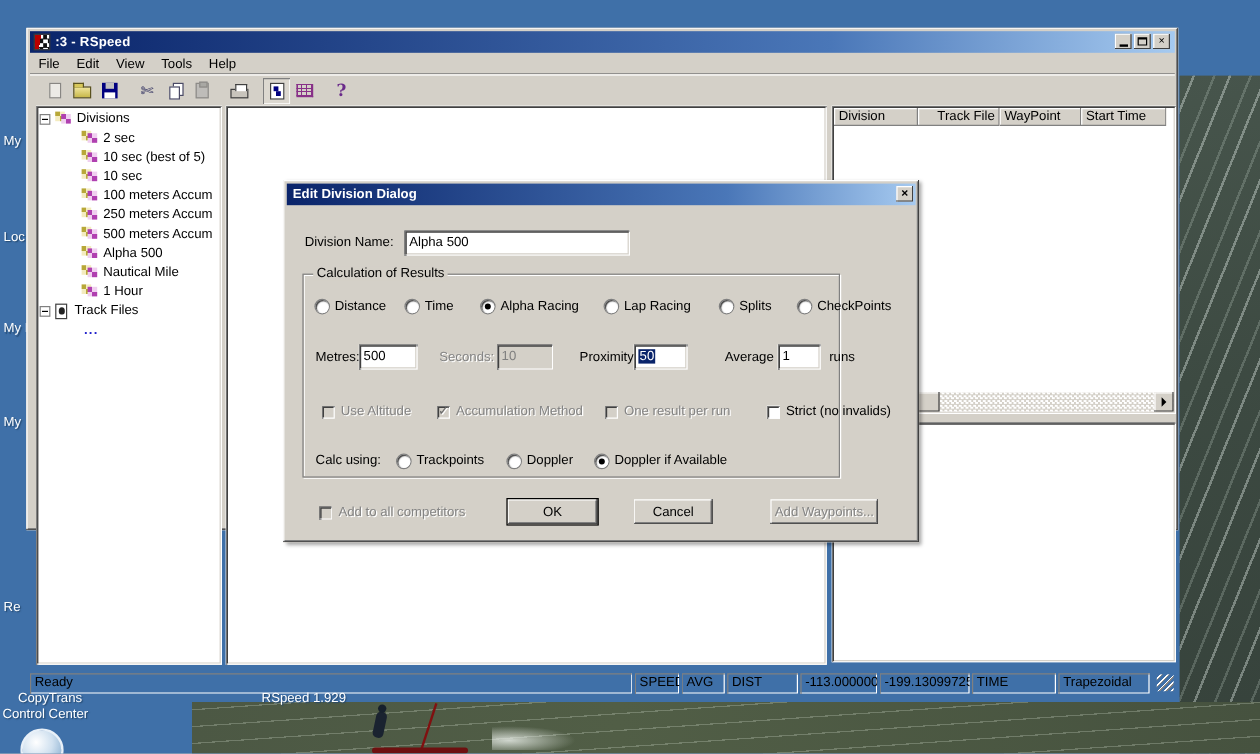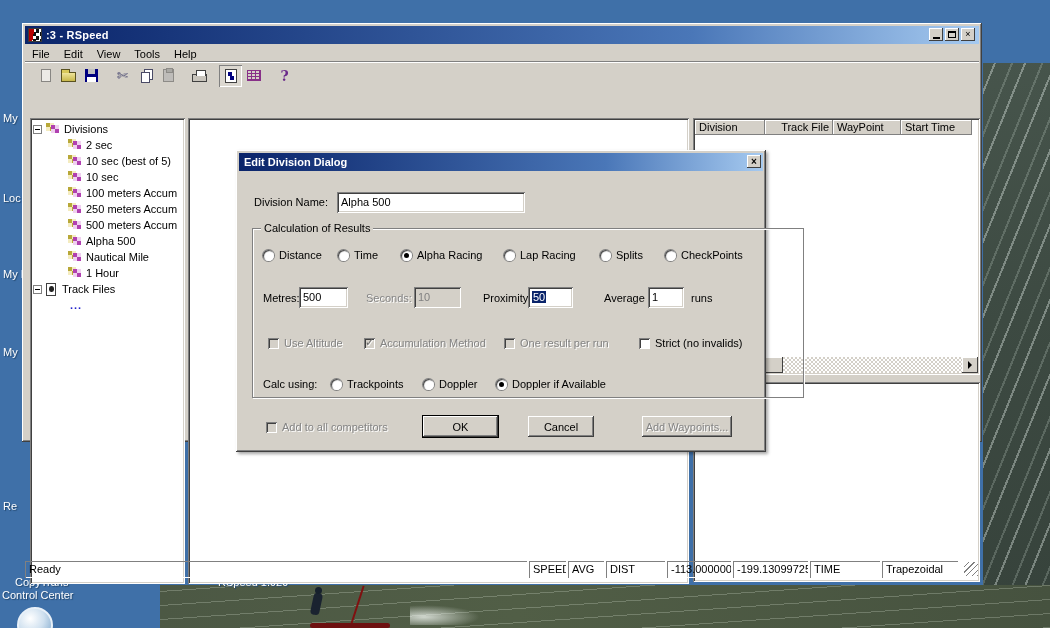--- a/index.html
+++ b/index.html
@@ -86,21 +86,21 @@
   .i-grid { width:14px; height:11px;
     background:
       repeating-linear-gradient(to right, #883088 0 1px, rgba(0,0,0,0) 1px 4px),
       repeating-linear-gradient(to bottom, #883088 0 1px, rgba(0,0,0,0) 1px 3px);
     border-right:1px solid #883088; border-bottom:1px solid #883088; }
   .i-help { color:#6a2a8a; font-weight:bold; font-size:14px; font-family:"DejaVu Serif", serif; }
   .i-cut  { color:#303060; font-size:13px; }
   .i-clip { width:11px; height:13px; background:#b0aca4; border:1px solid #55524c; position:relative; }
   .i-clip::before { content:""; position:absolute; left:2px; top:-2px; width:5px; height:3px; background:#8a8680; border:1px solid #55524c; }
   
-  .pane { position:absolute; background:#fff;margin-top:30px; }
+  .pane { position:absolute; background:#fff; }
   .tree-pane { left:8px; top:65px; width:155px; height:466px; overflow:hidden; }
   .center-pane { left:166px; top:65px; width:501px; height:466px; }
   .right-top-pane { left:671px; top:65px; width:287px; height:257px; }
   .right-bottom-pane { left:671px; top:329px; width:287px; height:200px; }
   .tree-row { position:absolute; height:16px; display:flex; align-items:center; white-space:nowrap; }
   .minus-box { width:9px; height:9px; border:1px solid #808080; background:#fff; position:relative; margin-right:4px; flex:0 0 auto; }
   .minus-box::before { content:""; position:absolute; left:1px; top:3px; width:5px; height:1px; background:#000; }
   .flagpair { width:14px; height:12px; position:relative; margin-right:4px; flex:0 0 auto; }
   .flagpair::before { content:""; position:absolute; left:0; top:0; width:8px; height:8px;
     background:conic-gradient(#f4ecc0 25%, #b8a838 0 50%, #f4ecc0 0 75%, #b8a838 0); }
@@ -136,21 +136,21 @@
   .dlg-title { position:absolute; left:3px; top:3px; right:3px; height:18px;
     background:linear-gradient(to right,#0a246a,#4a77b8 70%,#a6caf0);
     color:#fff; font-weight:bold; display:flex; align-items:center; padding-left:5px; }
   .dlg-close { position:absolute; right:2px; top:2px; width:14px; height:13px; background:#d4d0c8;
     box-shadow: inset -1px -1px 0 #404040, inset 1px 1px 0 #fff;
     display:flex; align-items:center; justify-content:center; font-size:10px; font-weight:bold; color:#000; }
   .field { position:absolute; background:#fff; box-shadow: inset 1px 1px 0 #808080, inset -1px -1px 0 #fff, inset 2px 2px 0 #404040, inset -2px -2px 0 #d4d0c8;
     padding:4px 0 0 4px; height:21px; font-size:11px; overflow:hidden; }
   .field.disabled { background:#d4d0c8; color:#808080; }
   .sel-val { background:#0a246a; color:#fff; padding:0 1px; }
-  .groupbox { position:absolute; left:16px; top:78px; width:552px; height:170px;
+  .groupbox { position:absolute; left:16px; top:78px; width:448px; height:170px;
     border:1px solid #808080; box-shadow: inset 1px 1px 0 #fff, 1px 1px 0 #fff; }
   .legend { position:absolute; left:8px; top:-7px; background:#d4d0c8; padding:0 3px; }
   .ctl { position:absolute; display:flex; align-items:center; white-space:nowrap; }
   .radio { width:11px; height:11px; border-radius:50%; background:#fff; margin-right:5px; flex:0 0 auto;
     box-shadow: inset 1px 1px 1px #404040, inset -1px -1px 1px #fff, 0 0 0 1px #808080; position:relative; }
   .radio.checked::after { content:""; position:absolute; left:3px; top:3px; width:5px; height:5px; border-radius:50%; background:#000; }
   .checkbox { width:11px; height:11px; background:#fff; margin-right:5px; flex:0 0 auto;
     box-shadow: inset 1px 1px 0 #808080, inset -1px -1px 0 #fff, inset 2px 2px 0 #404040; position:relative; }
   .checkbox.checked::after { content:"\2713"; position:absolute; left:1px; top:-2px; font-size:11px; color:#6a6a6a; }
   .dis-txt { color:#848484; text-shadow:1px 1px 0 #fff; }

